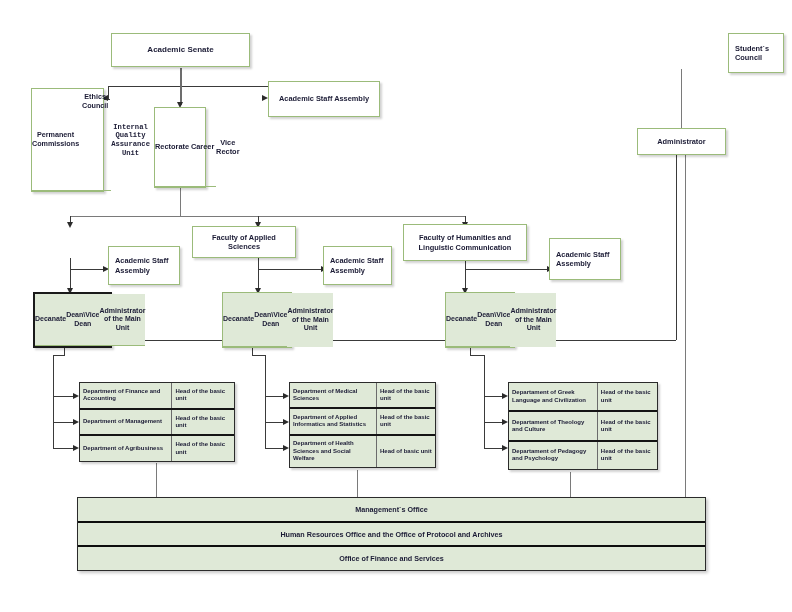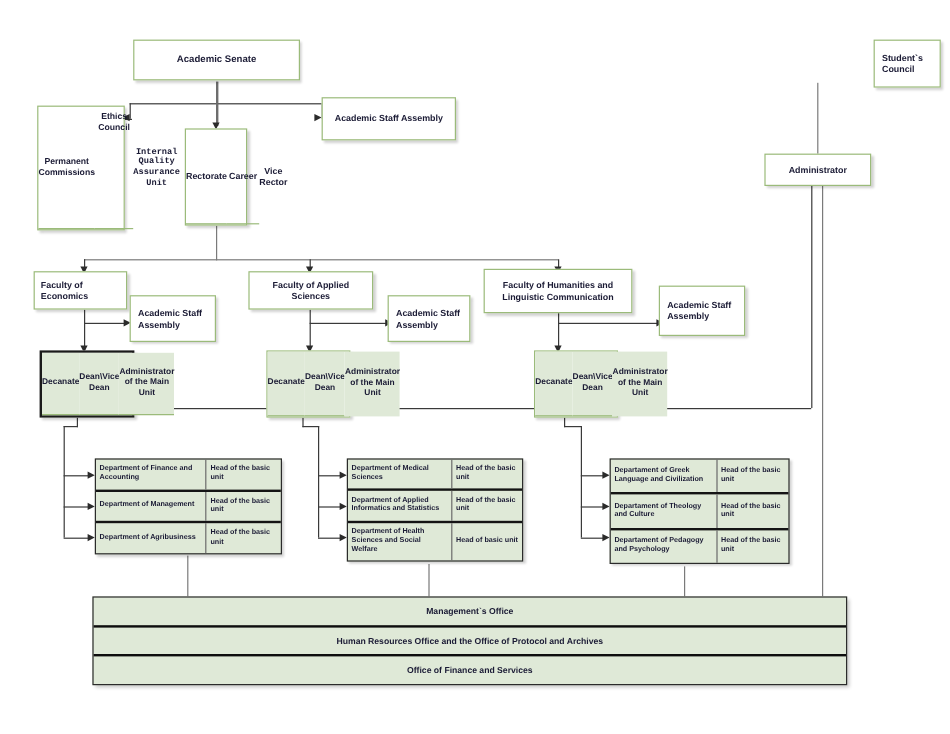--- a/index.html
+++ b/index.html
@@ -267,28 +267,25 @@
       <span>Rectorate</span>
     </div>
     <div class="cell" style="flex:0 0 27px; font-size:7.4px;">
       <span>Career</span>
     </div>
     <div class="cell" style="font-size:7.4px;">
       <span>Vice Rector</span>
     </div>
   </div>
 
-  <div class="node" style="left:28px; top:226px; width:78px; height:32px; font-size:7.4px; justify-content:flex-start; text-align:left; padding-left:5px;">
-    <span style="text-align:left;">Faculty of Economics</span>
-  </div>
   <div class="node" style="left:108px; top:246px; width:72px; height:39px; font-size:7.4px; justify-content:flex-start; text-align:left; padding-left:6px;">
     <span style="text-align:left;">Academic Staff Assembly</span>
   </div>
 
-  <div class="node" style="left:207px; top:226px; width:104px; height:32px; font-size:7.4px;text-align:center;">
+  <div class="node" style="left:192px; top:226px; width:104px; height:32px; font-size:7.4px;text-align:center;">
     <span>Faculty of Applied Sciences</span>
   </div>
   <div class="node" style="left:323px; top:246px; width:69px; height:39px; font-size:7.4px; justify-content:flex-start; text-align:left; padding-left:6px;">
     <span style="text-align:left;">Academic Staff Assembly</span>
   </div>
 
   <div class="node" style="left:403px; top:224px; width:124px; height:37px; font-size:7.4px;">
     <span>Faculty of Humanities and Linguistic Communication</span>
   </div>
   <div class="node" style="left:549px; top:238px; width:72px; height:42px; font-size:7.4px; justify-content:flex-start; text-align:left; padding-left:6px;">

